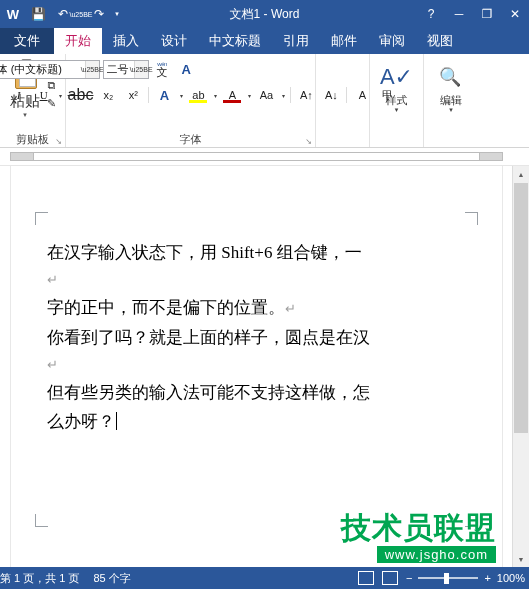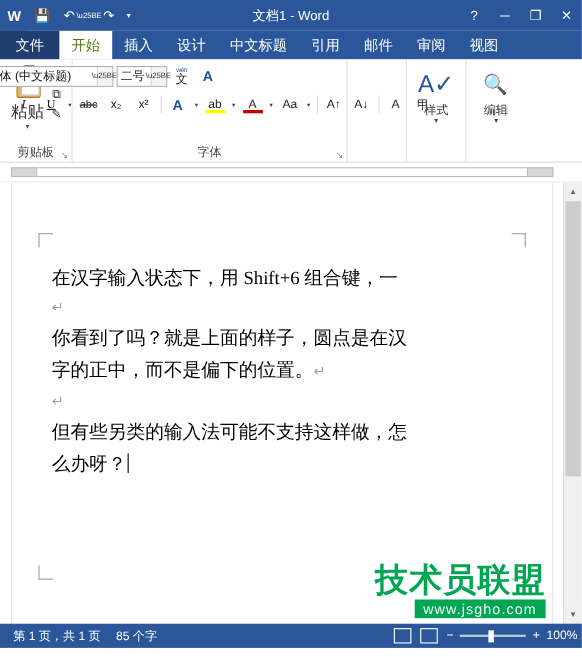--- a/index.html
+++ b/index.html
@@ -117,21 +117,21 @@
   .tab {
     color: #ffffff;
     font-size: 13px;
     padding: 0 11px;
     height: 26px;
     line-height: 26px;
     white-space: nowrap;
   }
   .tab.active {
     background: #ffffff;
-    color: #4d7c0f;
+    color: #be185d;
   }
 
   
   .ribbon {
     height: 93px;
     background: #ffffff;
     border-bottom: 1px solid #d4d4d4;
     display: flex;
     position: relative;
   }
@@ -296,21 +296,21 @@
     align-items: center;
     justify-content: center;
     font-size: 11px;
     color: #222;
     padding: 0 2px;
     position: relative;
   }
   .fbtn.bold { font-weight: bold; font-family: "Liberation Serif", serif; }
   .fbtn.ital { font-style: italic; font-family: "Liberation Serif", serif; }
   .fbtn.und { text-decoration: underline; font-family: "Liberation Serif", serif; }
-  .fbtn.strike { text-decoration: line-through; font-size: 10px; text-align: center; }
+  .fbtn.strike { text-decoration: line-through; font-size: 16px; text-align: center; }
   .sep-v {
     width: 1px;
     height: 16px;
     background: #dcdcdc;
     margin: 0 2px;
   }
   .colorbar { position: absolute; bottom: 2px; left: 3px; right: 3px; height: 3px; }
   .cb-yellow { background: #ffff00; }
   .cb-red { background: #c00000; }
   .tiny-caret { font-size: 6px; color: #444; width: 8px; text-align: center; }
@@ -482,21 +482,21 @@
   }
 
   
   .statusbar {
     height: 22px;
     background: #2b579a;
     color: #ffffff;
     display: flex;
     align-items: center;
     font-size: 11px;
-    padding-left: 12px;
+    padding-left: 0;
     position: relative;
   }
   .st-item { margin-right: 14px; white-space: nowrap; }
   .st-right {
     position: absolute;
     right: 4px;
     display: flex;
     align-items: center;
     gap: 6px;
   }
@@ -678,24 +678,24 @@
       <div class="mark br"></div>
 
       <div class="doc-text">
         <div class="para">
           <span>在汉字输入状态下，用 Shift+6 组合键，一</span>
         </div>
         <div class="empty-mark">
           <span class="pilcrow">↵</span>
         </div>
         <div class="para">
+          <span>字的正中，而不是偏下的位置。</span><span class="pilcrow">↵</span>
+        </div>
+        <div class="para">
           <span>你看到了吗？就是上面的样子，圆点是在汉</span>
-        </div>
-        <div class="para">
-          <span>字的正中，而不是偏下的位置。</span><span class="pilcrow">↵</span>
         </div>
         <div class="empty-mark">
           <span class="pilcrow">↵</span>
         </div>
         <div class="para">
           <span>但有些另类的输入法可能不支持这样做，怎</span>
         </div>
         <div class="para">
           <span>么办呀？</span><span class="caret-bar"></span>
         </div>

